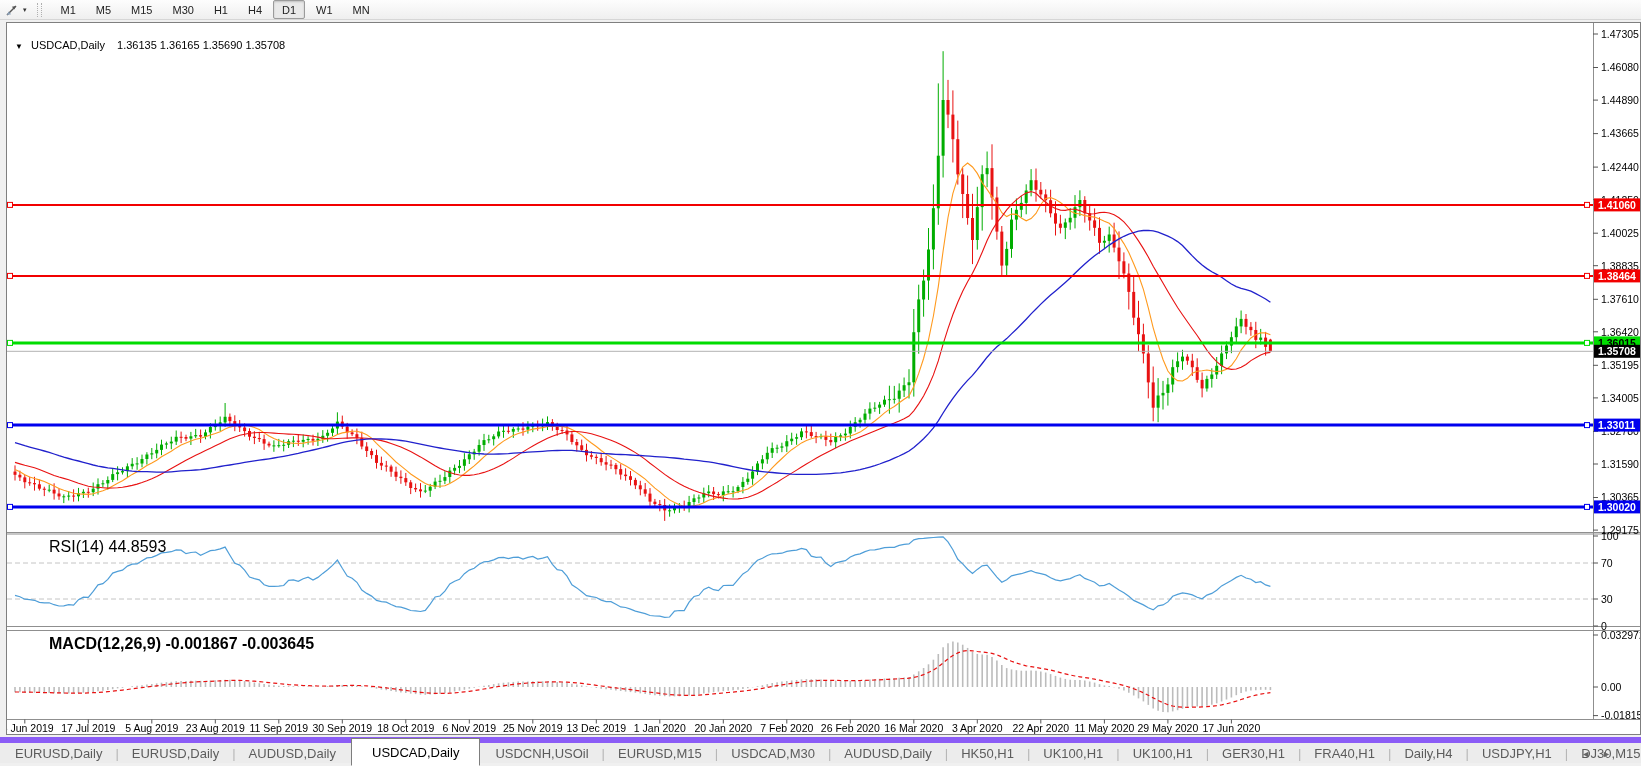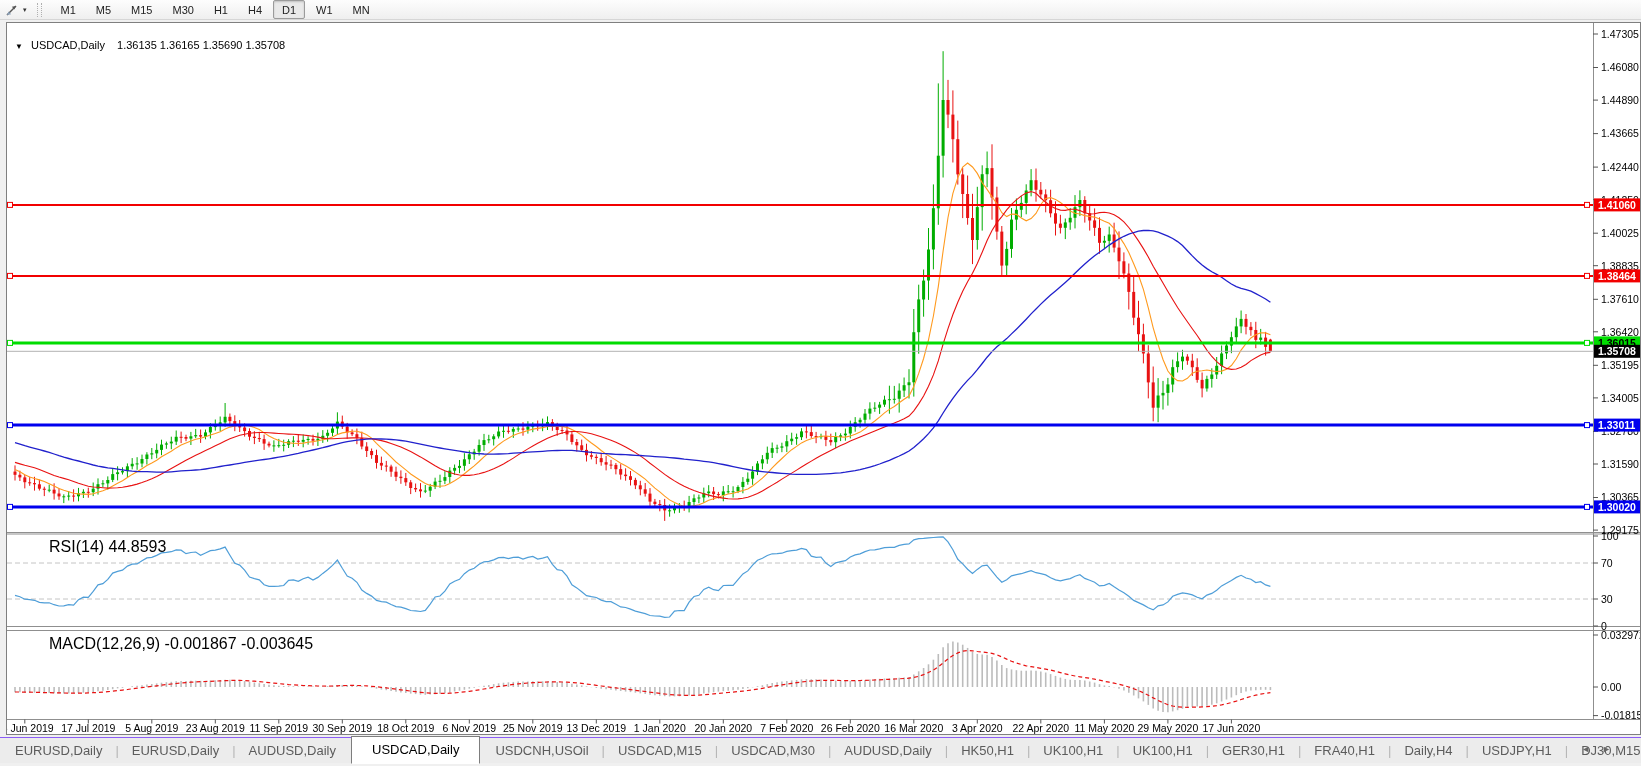--- a/index.html
+++ b/index.html
@@ -13,24 +13,24 @@
   .tf-btn{height:16px;padding:1px 8px 0 8px;margin:0 1px;font-size:11px;color:#222;
     display:flex;align-items:center;border:1px solid transparent;border-radius:2px;cursor:default;}
   .tf-btn.active{background:#e9e9e9;border:1px solid #9b9b9b;box-shadow:inset 0 1px 2px rgba(0,0,0,.18);}
   .window{position:absolute;left:6px;top:22px;width:1635px;height:713px;background:#fff;
     border:1px solid #7f7f7f;box-sizing:border-box;}
   .chart-title{position:absolute;left:8px;top:16px;font-size:11px;color:#000;z-index:6;white-space:nowrap;}
   .chart-title .sym{margin-left:5px;}
   .chart-title .ohlc{margin-left:9px;}
   .ind-label{position:absolute;left:8px;font-size:16px;color:#000;z-index:6;white-space:nowrap;margin-left:34px;}
   .rsi-label{top:515px;}
-  .macd-label{top:612px;}
+  .macd-label{top:612px;font-weight:bold;}
   #svgwrap{position:absolute;left:0;top:0;width:1633px;height:711px;text-align:right;}
   .tabbar{position:absolute;left:0;top:737px;width:1641px;height:26px;background:#ececec;
-    border-top:1px solid #8b5cf6;display:flex;align-items:center;box-sizing:border-box;font-size:13px;color:#5c5c5c;}
+    border-top:6px solid #8b5cf6;display:flex;align-items:center;box-sizing:border-box;font-size:13px;color:#5c5c5c;}
   .tabbar .pad{width:14px;}
   .tab{padding:3px 15px;white-space:nowrap;cursor:default;}
   .tab.active{background:#fff;border:1px solid #7d7d7d;border-bottom:1px solid #fff;color:#000;
     padding:3px 20px;margin-top:-2px;height:20px;display:flex;align-items:center;}
   .sep{color:#b5b5b5;margin:0 -2px;}
   .tab-arrows{position:absolute;right:30px;top:6px;font-size:9px;color:#666;display:flex;gap:12px;}
 </style>
 </head>
 <body>
 
@@ -1016,21 +1016,21 @@
   <div class="pad"></div>
   <div style="display:flex;align-items:center;height:100%">
       <div class="tab">EURUSD,Daily</div>
       <span class="sep">|</span>
       <div class="tab">EURUSD,Daily</div>
       <span class="sep">|</span>
       <div class="tab">AUDUSD,Daily</div>
       <div class="tab active">USDCAD,Daily</div>
       <div class="tab">USDCNH,USOil</div>
       <span class="sep">|</span>
-      <div class="tab">USDCAD,M15</div>
+      <div class="tab">EURUSD,M15</div>
       <span class="sep">|</span>
       <div class="tab">USDCAD,M30</div>
       <span class="sep">|</span>
       <div class="tab">AUDUSD,Daily</div>
       <span class="sep">|</span>
       <div class="tab">HK50,H1</div>
       <span class="sep">|</span>
       <div class="tab">UK100,H1</div>
       <span class="sep">|</span>
       <div class="tab">UK100,H1</div>

